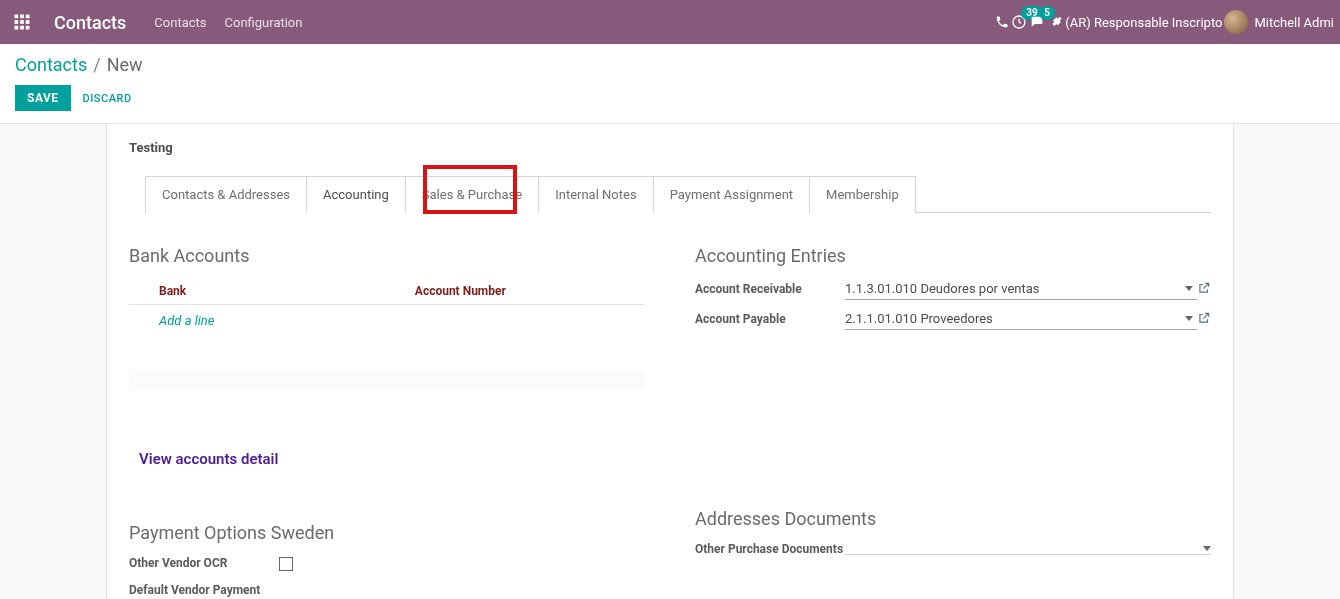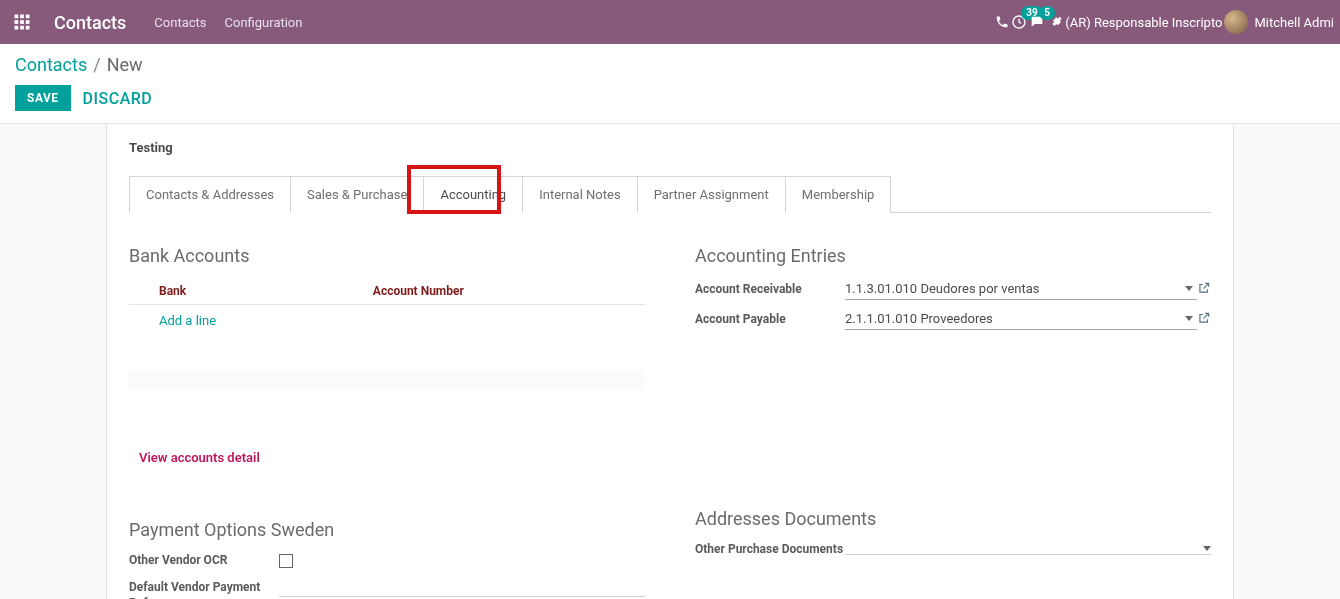--- a/index.html
+++ b/index.html
@@ -16,39 +16,39 @@
 .badge { position:absolute; top:-8px; left:10px; background:#00a09d; color:#fff; font-size:10px; font-weight:bold; padding:1px 5px; border-radius:8px; line-height:12px; }
 .company { white-space:nowrap; }
 .user { display:flex; align-items:center; gap:6px; }
 .avatar { width:24px; height:24px; border-radius:50%; background:radial-gradient(circle at 35% 35%, #d8b68f, #7a5a3f); }
 .sub-header { background:#fff; border-bottom:1px solid #e2e2e2; padding:10px 15px 12px; }
 .breadcrumb { font-size:18px; color:#6b6b6b; display:flex; align-items:center; gap:6px; }
 .breadcrumb a { color:#00a09d; text-decoration:none; }
 .breadcrumb .sep { color:#888; }
 .action-row { margin-top:10px; display:flex; align-items:center; gap:12px; }
 .btn-save { background:#00a09d; color:#fff; border:none; padding:6px 12px; font-weight:700; font-size:12px; letter-spacing:.5px; cursor:pointer; text-transform:uppercase; }
-.btn-discard { color:#00a09d; font-weight:500; font-size:16px; cursor:pointer; text-transform:uppercase; letter-spacing:.5px; }
+.btn-discard { color:#00a09d; font-weight:500; font-size:11px; cursor:pointer; text-transform:uppercase; letter-spacing:.5px; }
 .canvas { display:flex; justify-content:center; }
 .sheet { width:1128px; background:#fff; border:1px solid #e2e2e2; border-top:none; padding:14px 22px 40px; position:relative; }
 .partner-name { font-weight:700; font-size:13px; margin:2px 0 20px 0; }
-.tabs { display:flex; border-bottom:1px solid #d5d5d5; position:relative; margin-bottom:32px; }
+.tabs { display:flex; border-bottom:1px solid #d5d5d5; position:relative; margin-bottom:32px;margin-left:16px; }
 .tab { padding:10px 16px; border:1px solid #d5d5d5; border-bottom:none; background:#fff; color:#4c4c4c; font-size:13px; cursor:pointer; margin-right:-1px; position:relative; top:1px; }
 .tab.inactive { color:#6f6f6f; }
 .tab.active { color:#4c4c4c; border-bottom:1px solid #fff; }
 .tab-highlight { position:absolute; border:4px solid #d81313; pointer-events:none; }
 .columns { display:flex; gap:50px; }
 .col { flex:1; min-width:0; }
 .section-title { font-size:18px; color:#6b6b6b; margin-bottom:12px; font-weight:400; }
 .bank-table { width:100%; }
 .bank-head { display:flex; padding:6px 0 6px 30px; border-bottom:1px solid #e5e5e5; font-size:12px; font-weight:700; color:#7f1d1d; }
 .bank-head .c1 { width:44%; }
-.bank-head .c2 { flex:1; }
-.add-line { padding:8px 0 8px 30px; color:#00a09d; font-size:13px; cursor:pointer; }
+.bank-head .c2 { flex:1;margin-left:42px; }
+.add-line { padding:8px 0 8px 30px; color:#00a09d; font-size:13px; cursor:pointer;font-style:italic; }
 .blank-row { height:20px; background:#fbfbfb; margin-top:34px; }
-.link-detail { color:#be185d; font-size:13px; font-weight:600; margin-top:60px; cursor:pointer; padding-left:10px; }
+.link-detail { color:#4c1d95; font-size:15px; font-weight:600; margin-top:60px; cursor:pointer; padding-left:10px; }
 .field-row { display:flex; align-items:center; margin-bottom:8px; font-size:13px; }
 .field-row .lbl { width:150px; font-weight:700; color:#5a5a5a; font-size:12px; }
 .field-row .val { flex:1; display:flex; align-items:center; }
 .m2o { flex:1; border-bottom:1px solid #a5a5a5; padding:3px 0; font-size:13px; color:#4c4c4c; position:relative; }
 .caret { width:0; height:0; border-left:4px solid transparent; border-right:4px solid transparent; border-top:5px solid #666; }
 .ext-link { color:#53747b; }
 .section-gap { height:54px; }
 .checkbox-sq { width:14px; height:14px; border:1px solid #666; display:inline-block; }
 .pay-field-row { display:flex; align-items:flex-start; margin-bottom:8px; font-size:12px; }
 .pay-field-row .lbl { width:150px; font-weight:700; color:#5a5a5a; line-height:16px; }
@@ -121,24 +121,24 @@
     <span class="btn-discard">Discard</span>
   </div>
 </div>
 
 <div class="canvas">
   <div class="sheet">
     <div class="partner-name">Testing</div>
 
     <div class="tabs">
       <div class="tab inactive">Contacts &amp; Addresses</div>
+      <div class="tab active">Accounting</div>
       <div class="tab inactive">Sales &amp; Purchase</div>
-      <div class="tab active">Accounting</div>
       <div class="tab inactive">Internal Notes</div>
-      <div class="tab inactive">Partner Assignment</div>
+      <div class="tab inactive">Payment Assignment</div>
       <div class="tab inactive">Membership</div>
       <div class="tab-highlight" style="left:278px; top:-10px; width:94px; height:49px;"></div>
     </div>
 
     <div class="columns">
 
       <div class="col">
         <div class="section-title">Bank Accounts</div>
         <div class="bank-table">
           <div class="bank-head">

